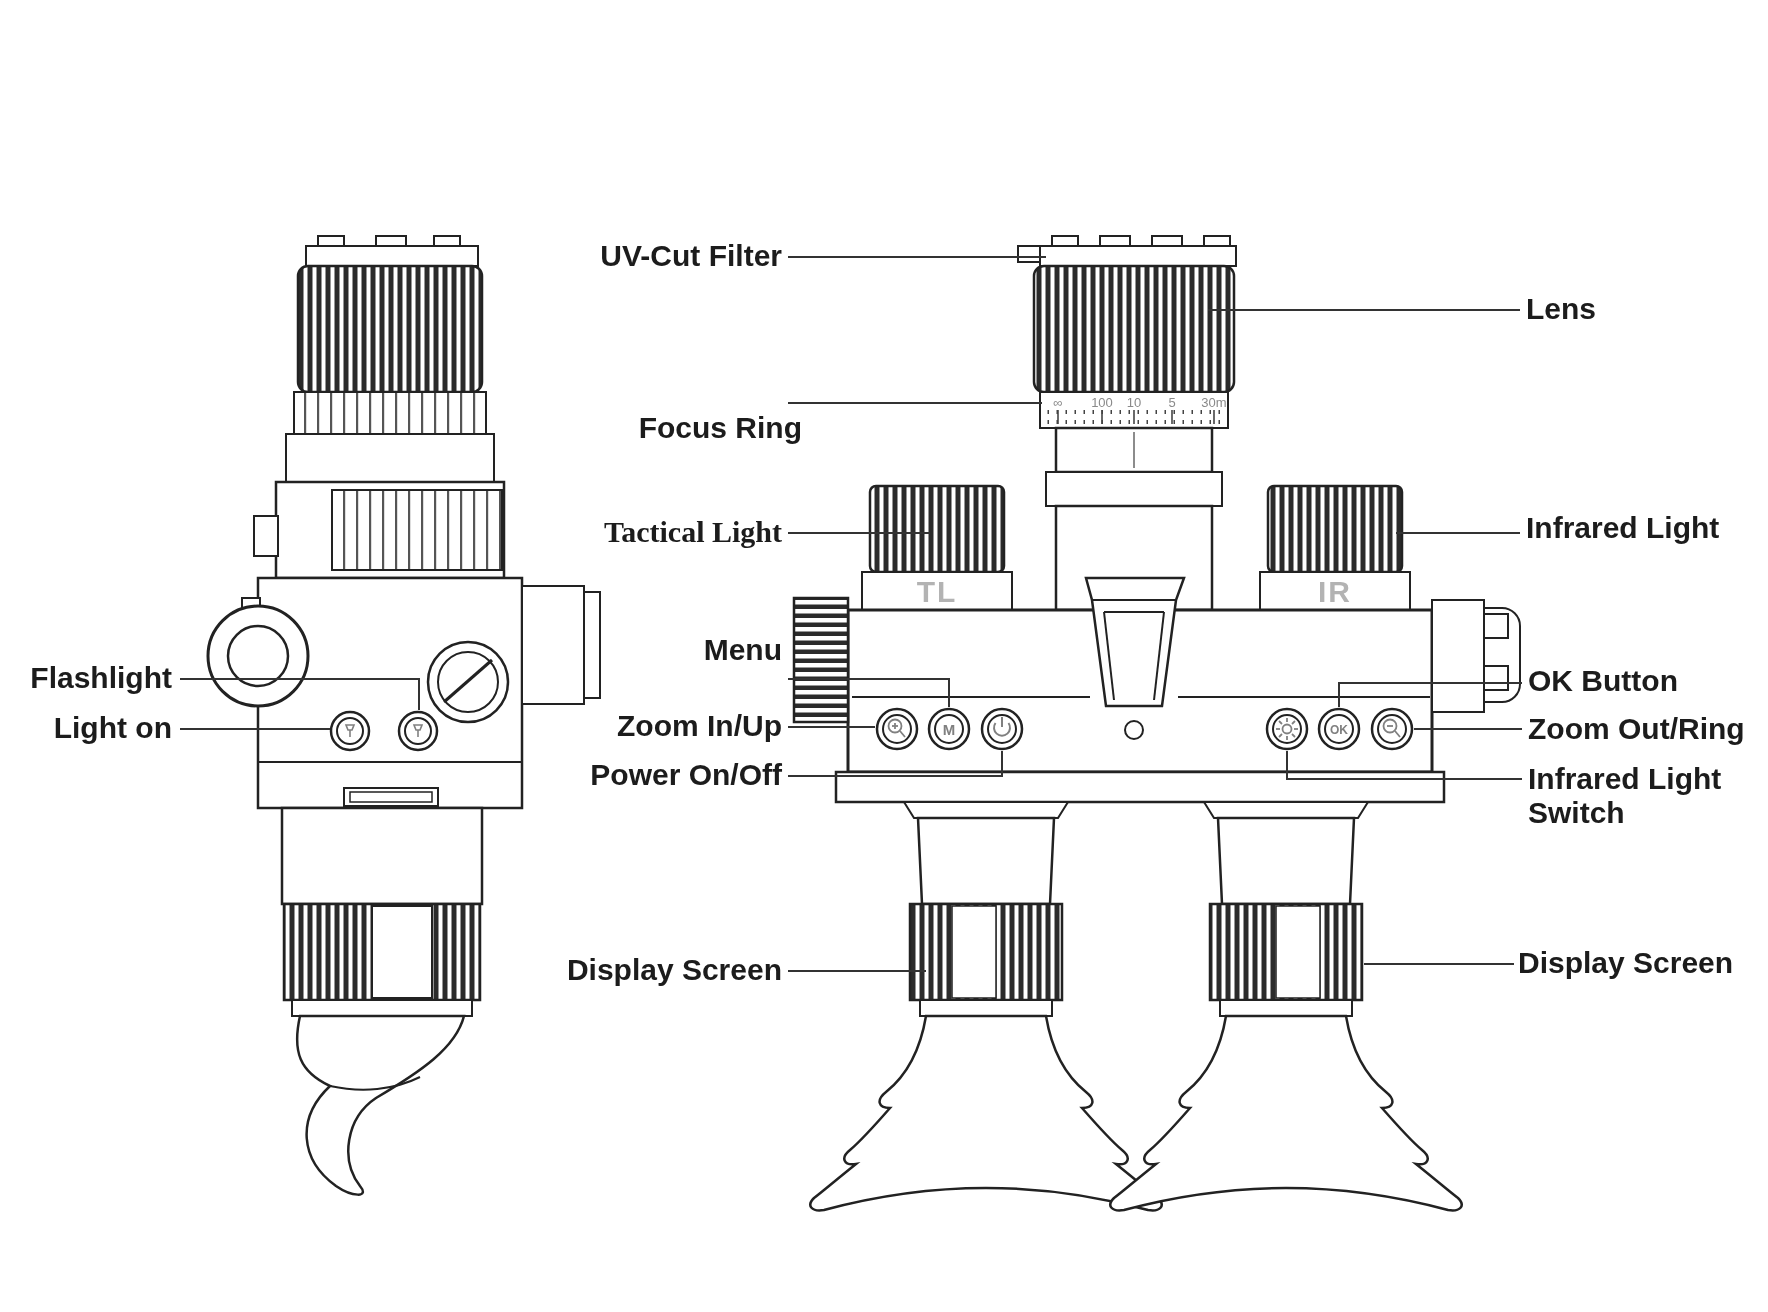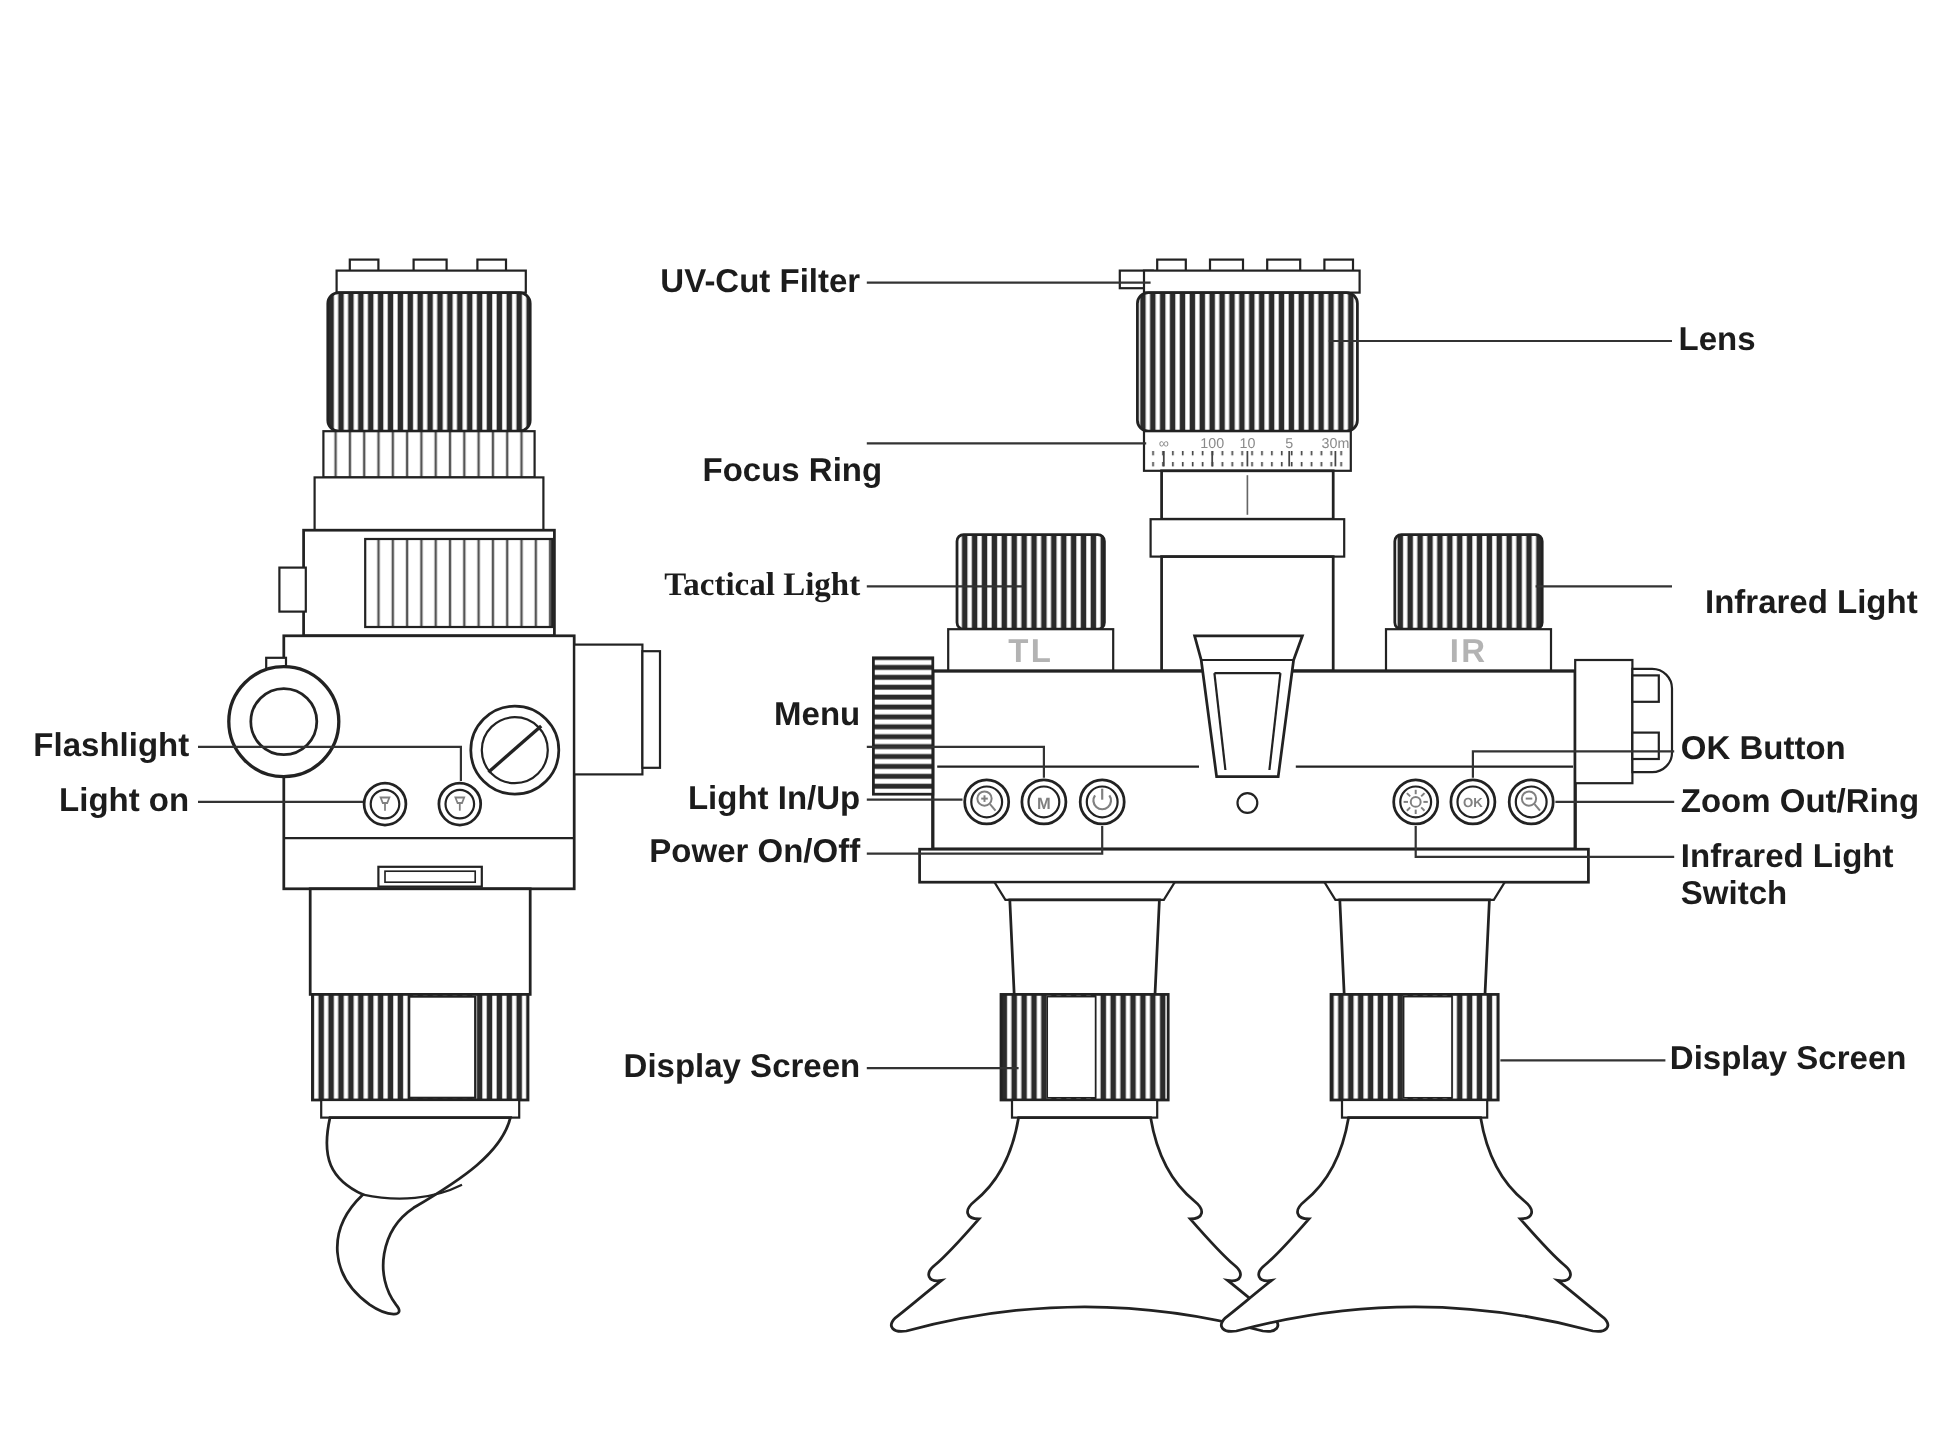--- a/index.html
+++ b/index.html
@@ -284,24 +284,24 @@
     <path d="M 1364 964 H 1514"></path>
   </g>
 </svg>
 
 <div class="lbl" style="right:986px;top:239px;">UV-Cut Filter</div>
 <div class="lbl" style="right:966px;top:385px;margin-top:26px;">Focus Ring</div>
 <div class="lbl" style="right:986px;top:515px;font-family:Liberation Serif, serif;">Tactical Light</div>
 <div class="lbl" style="right:1596px;top:661px;text-align:right;">Flashlight</div>
 <div class="lbl" style="right:1596px;top:711px;">Light on</div>
 <div class="lbl" style="right:986px;top:633px;">Menu</div>
-<div class="lbl" style="right:986px;top:709px;">Light In/Up</div>
+<div class="lbl" style="right:986px;top:709px;">Zoom In/Up</div>
 <div class="lbl" style="right:986px;top:758px;">Power On/Off</div>
 <div class="lbl" style="right:986px;top:953px;">Display Screen</div>
 
 <div class="lbl" style="left:1526px;top:292px;">Lens</div>
-<div class="lbl" style="left:1526px;top:531px;margin-left:24px;">Infrared Light</div>
+<div class="lbl" style="left:1526px;top:511px;">Infrared Light</div>
 <div class="lbl" style="left:1528px;top:664px;">OK Button</div>
 <div class="lbl" style="left:1528px;top:712px;">Zoom Out/Ring</div>
 <div class="lbl wrap" style="left:1528px;top:762px;">Infrared Light Switch</div>
 <div class="lbl" style="left:1518px;top:946px;">Display Screen</div>
 
 </div>
 
 </body></html>

